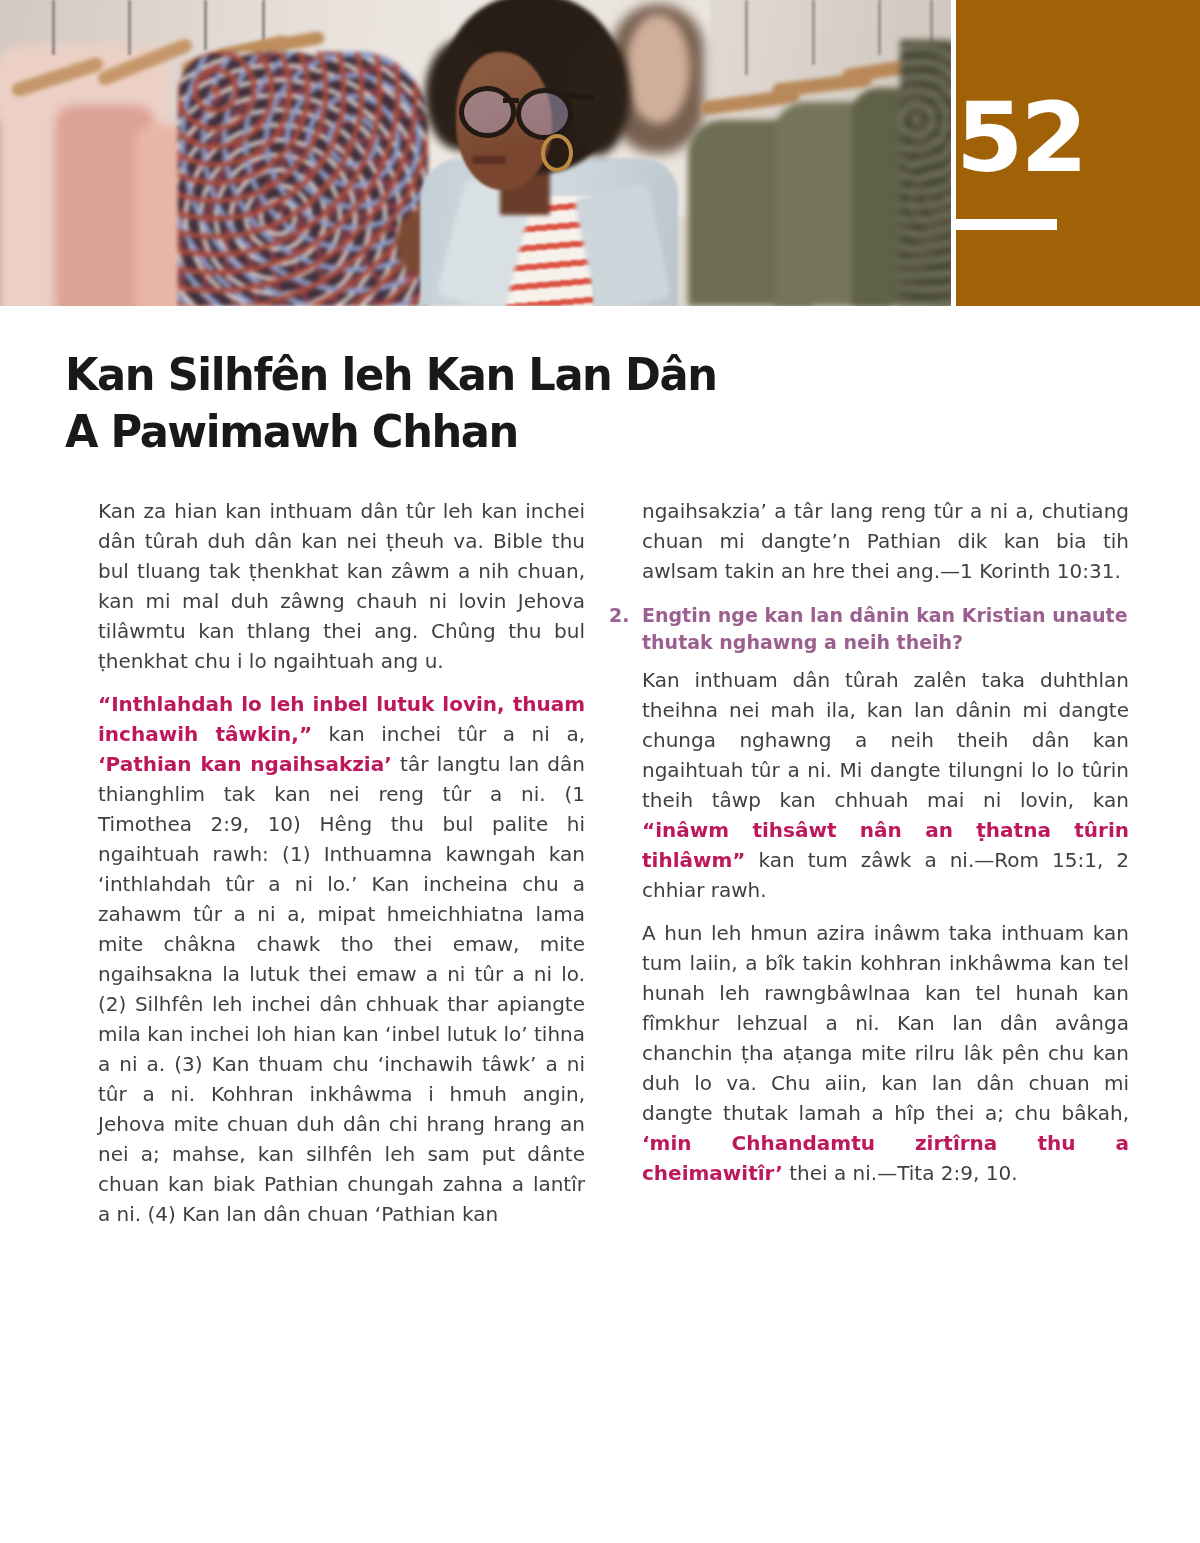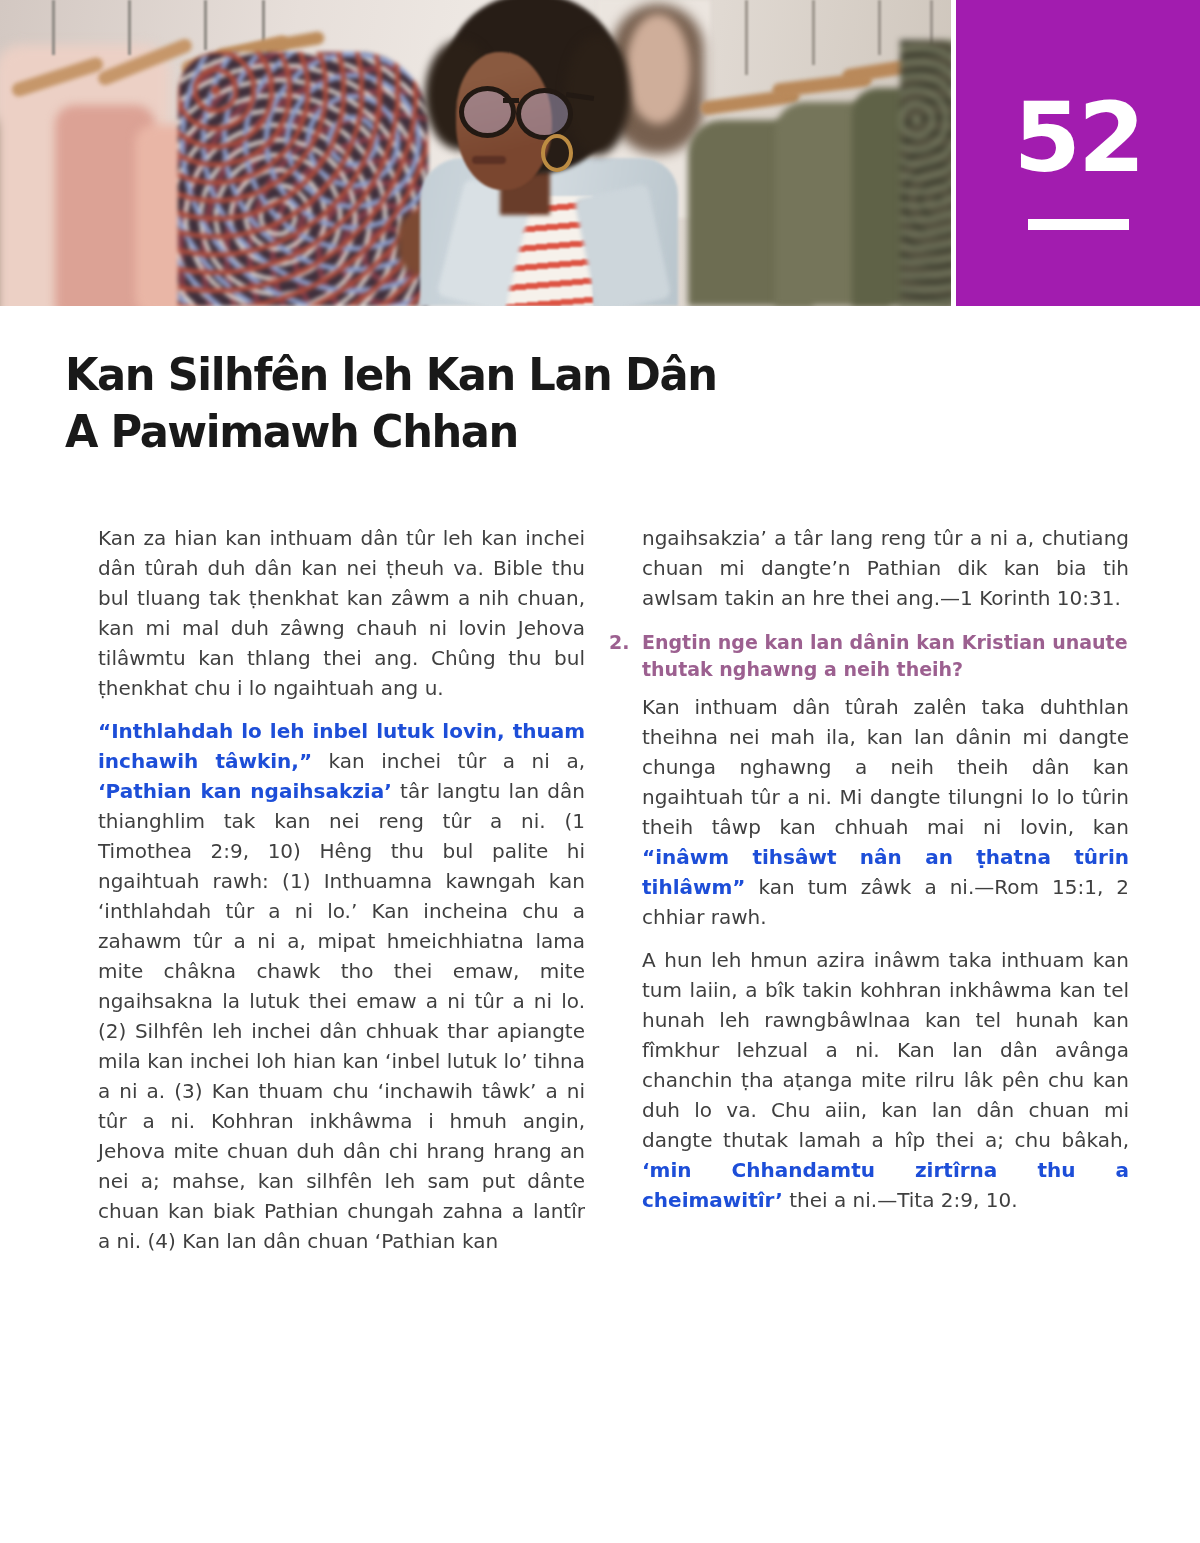--- a/index.html
+++ b/index.html
@@ -7,39 +7,39 @@
     position:relative; width:1200px; height:1543px; margin:0 auto;
     background:#ffffff; overflow:hidden;
     font-family:"DejaVu Sans", sans-serif;
   }
 
   
   .header { position:absolute; top:0; left:0; width:1200px; height:306px; display:flex; }
   .photo  { position:relative; width:951px; height:306px; overflow:hidden;
             background:linear-gradient(100deg,#d3c8c2 0%,#e7dfda 30%,#efeae5 52%,#e0d9d2 72%,#cdc4ba 100%); }
   .gap    { width:5px; background:#ffffff; }
-  .lesson-block { flex:1; background:#a21caf; display:flex; flex-direction:column;
-                  align-items:center; justify-content:center; padding-top:18px;gap:20px; }
+  .lesson-block { flex:1; background:#a16207; display:flex; flex-direction:column;
+                  align-items:flex-start; justify-content:center; padding-top:18px;gap:20px; }
   .lesson-number { font-size:97px; font-weight:bold; color:#ffffff; line-height:0.9; letter-spacing:-3px; }
   .lesson-bar { width:101px; height:11px; background:#ffffff; margin-top:17px; }
 
   .ps { position:absolute; }
 
   
   .title { position:absolute; left:65px; top:346px; color:#191919; font-weight:bold;
            font-size:45px; line-height:57px; letter-spacing:-1.5px;
            transform:scaleX(0.96); transform-origin:left top; white-space:nowrap; }
 
   
   .columns { position:absolute; left:65px; top:496px; width:1064px; display:flex; gap:24px; }
-  .col { width:520px;margin-top:27px; }
+  .col { width:520px; }
 
   .para { margin:0 0 13px 0; padding-left:33px; text-align:justify;
           font-size:20px; line-height:30px; color:#3f3f3f; }
-  .para strong { color:#1d4ed8; }
+  .para strong { color:#be185d; }
   .question { margin:16px 0 9px 0; padding-left:33px; text-indent:-33px;
               font-size:19px; line-height:27px; font-weight:bold; color:#9c6090; text-align:left; }
   .q-num { display:inline-block; width:33px; text-indent:0; }
 </style>
 </head>
 <body>
 
 <div class="page">
 
   <div class="header">

